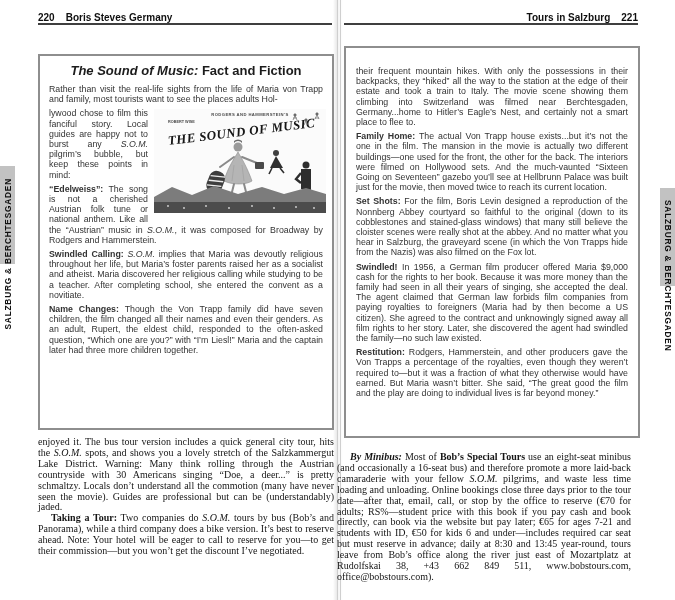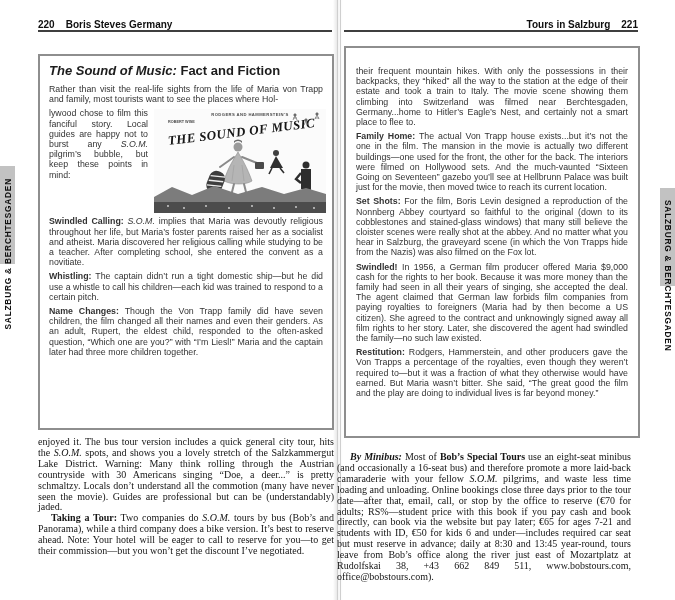--- a/index.html
+++ b/index.html
@@ -7,42 +7,42 @@
     width:675px;height:600px;position:relative;background:#ffffff;
     font-family:"Liberation Sans",sans-serif;color:#222;overflow:hidden;
   }
   
   .gutter{position:absolute;left:333px;top:0;width:10px;height:600px;
     background:linear-gradient(90deg,rgba(0,0,0,0) 0%,rgba(0,0,0,.10) 45%,rgba(0,0,0,.04) 55%,rgba(0,0,0,0) 100%);}
   .gutter-line{position:absolute;top:0;width:1px;height:600px;background:#cfcfcf;}
   .gl1{left:337px}.gl2{left:340px}
 
   
-  .page-header{position:absolute;top:15px;height:15px;border-bottom:2px solid #3f3f3f;
+  .page-header{position:absolute;top:8px;height:15px;border-bottom:2px solid #3f3f3f;
     font-size:10px;font-weight:bold;color:#0f0f0f;display:flex;align-items:flex-end;gap:11px;}
   .header-left{left:38px;width:294px;}
   .header-right{left:344px;width:294px;justify-content:flex-end;align-items:flex-end;}
 
   
   .tab-gray{position:absolute;width:15px;height:98px;background:#c2c2c2;}
   .tab-gray-left{left:0;top:166px;}
   .tab-gray-right{left:660px;top:188px;}
   .tab-wrap{position:absolute;width:15px;height:215px;display:flex;align-items:center;justify-content:center;}
   .tab-wrap-left{left:0;top:146px;}
   .tab-wrap-right{left:660px;top:168px;}
   .tab-label{font-size:8.3px;font-weight:bold;letter-spacing:.8px;color:#101010;white-space:nowrap;
     writing-mode:vertical-rl;}
   .tab-wrap-left .tab-label{transform:rotate(180deg);}
 
   
   .sm-box{position:absolute;border:2px solid #8e8e8e;background:#fff;box-sizing:border-box;overflow:hidden;
     font-size:8.8px;line-height:10.2px;color:#333;text-align:justify;hyphens:auto;}
   #box-left{left:38px;top:54px;width:296px;height:376px;padding:5px 9px;}
   #box-right{left:344px;top:46px;width:296px;height:392px;padding:18px 10px;}
-  .box-title{text-align:left;font-size:13px;font-weight:bold;color:#1c1c1c;margin:2px 0 6px;line-height:15px;}
+  .box-title{text-align:center;font-size:13px;font-weight:bold;color:#1c1c1c;margin:2px 0 6px;line-height:15px;}
   .box-title .it{font-style:italic;}
   .sm-box p{margin:0 0 4px;}
   .clr{clear:right;}
 
   
   .poster-wrap{float:right;width:172px;height:104px;margin:1px -3px 3px 6px;background:#fcfcfc;}
 
   
   .body-text{position:absolute;font-family:"Liberation Serif",serif;font-size:10px;line-height:10.9px;
     color:#151515;text-align:justify;hyphens:auto;}
@@ -79,21 +79,21 @@
 <div class="tab-gray tab-gray-right"></div>
 <div class="tab-wrap tab-wrap-right">
   <span class="tab-label">SALZBURG &amp; BERCHTESGADEN</span>
 </div>
 
 <div class="sm-box" id="box-left">
   <div class="box-title">
     <span class="it">The Sound of Music:</span><span> Fact and Fiction</span>
   </div>
   <div>
-      <p><span>Rather than visit the real-life sights from the life of Maria von Trapp and family, most tourists want to see the places where Hol-</span></p>
+      <p><span>Rather than visit the real-life sights from the life of Maria von Trapp and family, most tourists want to see the places adults Hol-</span></p>
     </div>
   <div class="poster-wrap">
     <svg width="172" height="104" viewBox="0 0 172 104">
       <rect x="0" y="0" width="172" height="104" fill="#fbfbfb"></rect>
       <text x="96" y="7" font-size="4.2" text-anchor="middle" font-weight="bold" fill="#4a4a4a" letter-spacing="0.4" font-family="Liberation Sans, sans-serif">RODGERS AND HAMMERSTEIN’S</text>
       <text x="14" y="14" font-size="3.8" font-weight="bold" fill="#4a4a4a" font-family="Liberation Sans, sans-serif">ROBERT WISE</text>
       <text x="88" y="27" transform="rotate(-7 88 27)" text-anchor="middle" font-size="13" font-weight="bold" font-style="italic" letter-spacing="0.4" fill="#161616" font-family="Liberation Serif, serif">THE SOUND OF MUSIC</text>
 
       <g stroke="#6a6a6a" stroke-width="0.7" fill="#6a6a6a">
         <circle cx="141" cy="6" r="1.2"></circle>
@@ -140,24 +140,24 @@
         <circle cx="75" cy="99" r="0.9"></circle>
           <circle cx="98" cy="97" r="0.9"></circle>
           <circle cx="120" cy="99" r="0.9"></circle>
         <circle cx="142" cy="98" r="0.9"></circle>
           <circle cx="160" cy="99" r="0.9"></circle>
       </g>
     </svg>
   </div>
   <div>
       <p><span>lywood chose to film this fanciful story. Local guides are happy not to burst any </span><span class="si">S.O.M.</span><span> pilgrim’s bubble, but keep these points in mind:</span></p>
+      <p><span class="sb">“Edelweiss”:</span><span> The song is not a cherished Austrian folk tune or national anthem. Like all the “Austrian” music in </span><span class="si">S.O.M.</span><span>, it was composed for Broadway by Rodgers and Hammerstein.</span></p>
     </div>
   <div>
       <p class="clr"><span class="sb">Swindled Calling: </span><span class="si">S.O.M.</span><span> implies that Maria was devoutly religious throughout her life, but Maria’s foster parents raised her as a socialist and atheist. Maria discovered her religious calling while studying to be a teacher. After completing school, she entered the convent as a novitiate.</span></p>
-      <p><span class="sb">Whistling:</span><span> The captain didn’t run a tight domestic ship—but he did use a whistle to call his children—each kid was trained to respond to a certain pitch.</span></p>
       <p><span class="sb">Name Changes:</span><span> Though the Von Trapp family did have seven children, the film changed all their names and even their genders. As an adult, Rupert, the eldest child, responded to the often-asked question, “Which one are you?” with “I’m Liesl!” Maria and the captain later had three more children together.</span></p>
     </div>
 </div>
 
 <div class="sm-box" id="box-right">
   <div>
       <p><span>their frequent mountain hikes. With only the possessions in their backpacks, they “hiked” all the way to the station at the edge of their estate and took a train to Italy. The movie scene showing them climbing into Switzerland was filmed near Berchtesgaden, Germany...home to Hitler’s Eagle’s Nest, and certainly not a smart place to flee to.</span></p>
       <p><span class="sb">Family Home:</span><span> The actual Von Trapp house exists...but it’s not the one in the film. The mansion in the movie is actually two different buildings—one used for the front, the other for the back. The interiors were filmed on Hollywood sets. And the much-vaunted “Sixteen Going on Seventeen” gazebo you’ll see at Hellbrunn Palace was built just for the movie, then moved twice to reach its current location.</span></p>
       <p><span class="sb">Set Shots:</span><span> For the film, Boris Levin designed a reproduction of the Nonnberg Abbey courtyard so faithful to the original (down to its cobblestones and stained-glass windows) that many still believe the cloister scenes were really shot at the abbey. And no matter what you hear in Salzburg, the graveyard scene (in which the Von Trapps hide from the Nazis) was also filmed on the Fox lot.</span></p>
       <p><span class="sb">Swindled!</span><span> In 1956, a German film producer offered Maria $9,000 cash for the rights to her book. Because it was more money than the family had seen in all their years of singing, she accepted the deal. The agent claimed that German law forbids film companies from paying royalties to foreigners (Maria had by then become a US citizen). She agreed to the contract and unknowingly signed away all film rights to her story. Later, she discovered the agent had swindled the family—no such law existed.</span></p>

